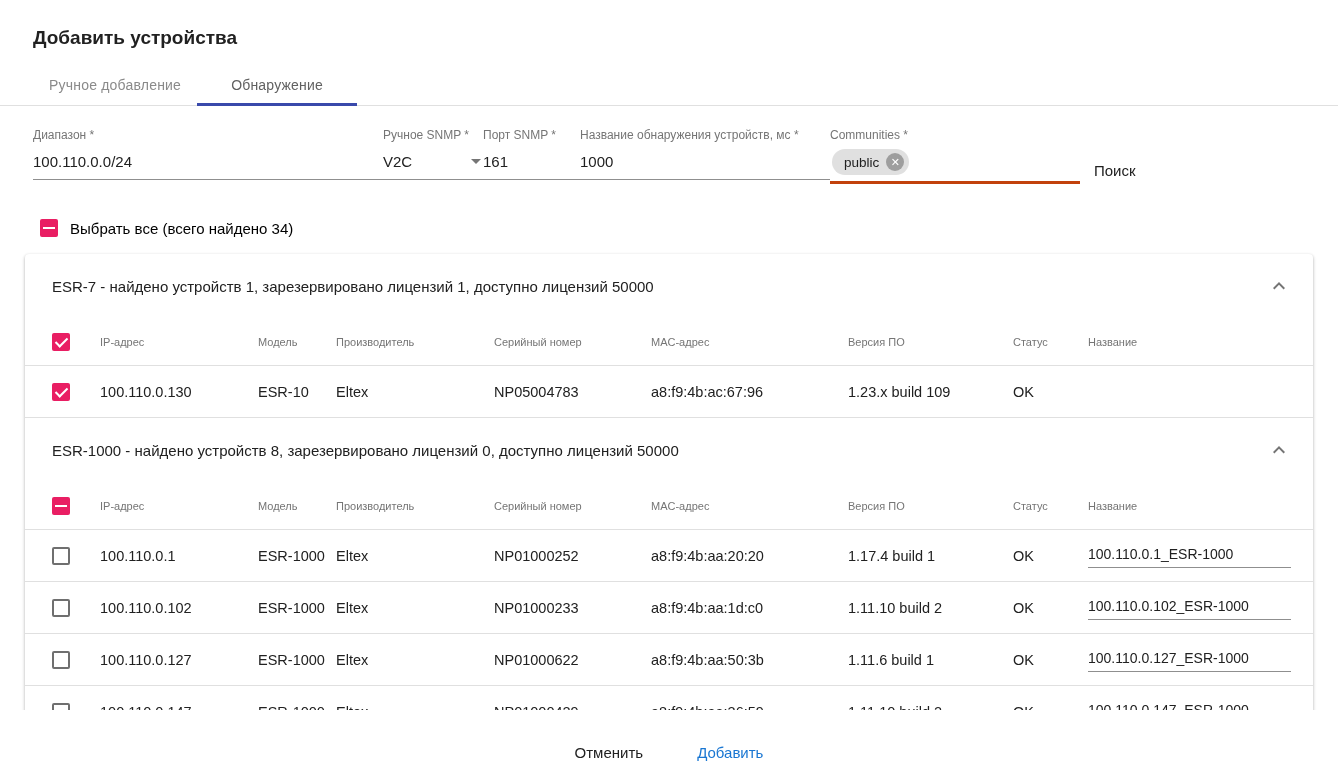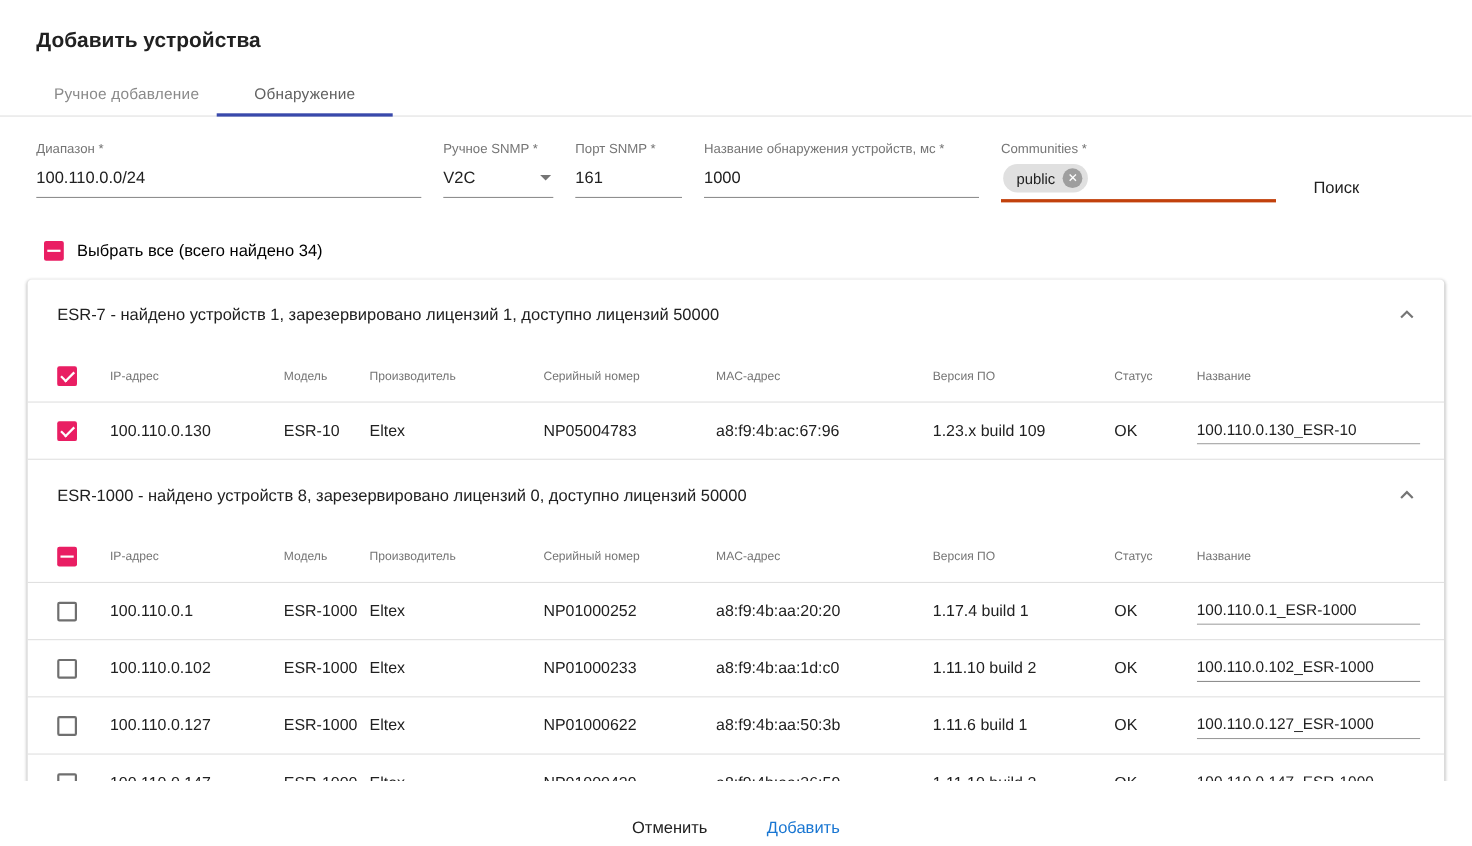--- a/index.html
+++ b/index.html
@@ -45,21 +45,20 @@
     position: absolute;
     left: 0; right: 0; bottom: -1px;
     height: 3px;
     background: #3949ab;
   }
 
   
   .form-row {
     display: flex;
     padding: 22px 40px 0 33px;
-    gap: 20px;
     align-items: flex-start;
   }
   .field { display: flex; flex-direction: column; }
   .field > label {
     font-size: 12px;
     color: #757575;
     margin-bottom: 7px;
     white-space: nowrap;
   }
   .field input[type="text"] {
@@ -328,21 +327,20 @@
     <span class="cbcell">
               <span class="checkbox checked"></span>
             </span>
     <span class="cell">100.110.0.130</span>
     <span class="cell">ESR-10</span>
     <span class="cell">Eltex</span>
     <span class="cell">NP05004783</span>
     <span class="cell">a8:f9:4b:ac:67:96</span>
     <span class="cell">1.23.x build 109</span>
     <span class="cell">OK</span>
-    <span class="cell"><input type="text" class="name-input" value="100.110.0.130_ESR-10" style=""></span>
   </div>
         </div>
   </section>
       <section class="group">
     <div class="group-header">
       <span class="group-title">ESR-1000 - найдено устройств 8, зарезервировано лицензий 0, доступно лицензий 50000</span>
       <span class="chevron">
         <svg width="24" height="24" viewBox="0 0 24 24">
               <path d="M7.41 15.41 12 10.83l4.59 4.58L18 14l-6-6-6 6z" fill="#757575"></path>
             </svg>

